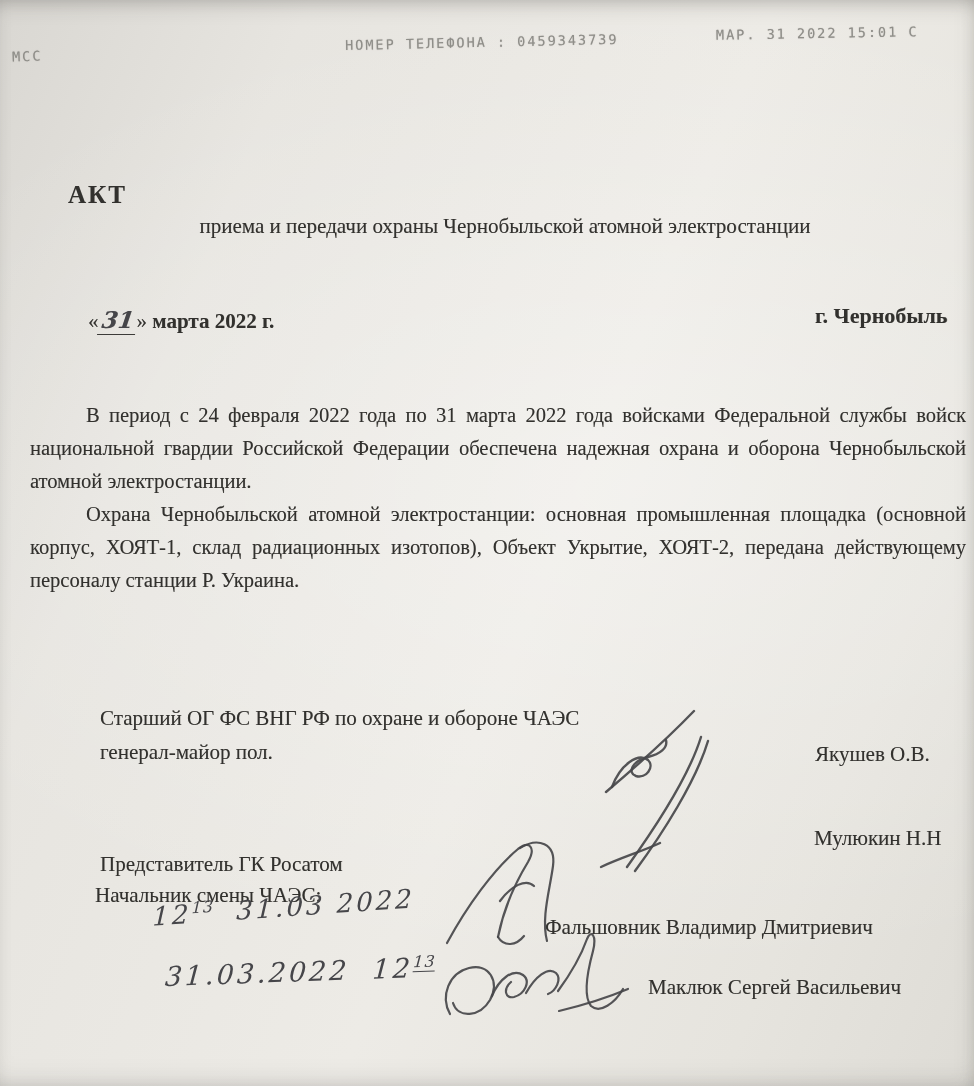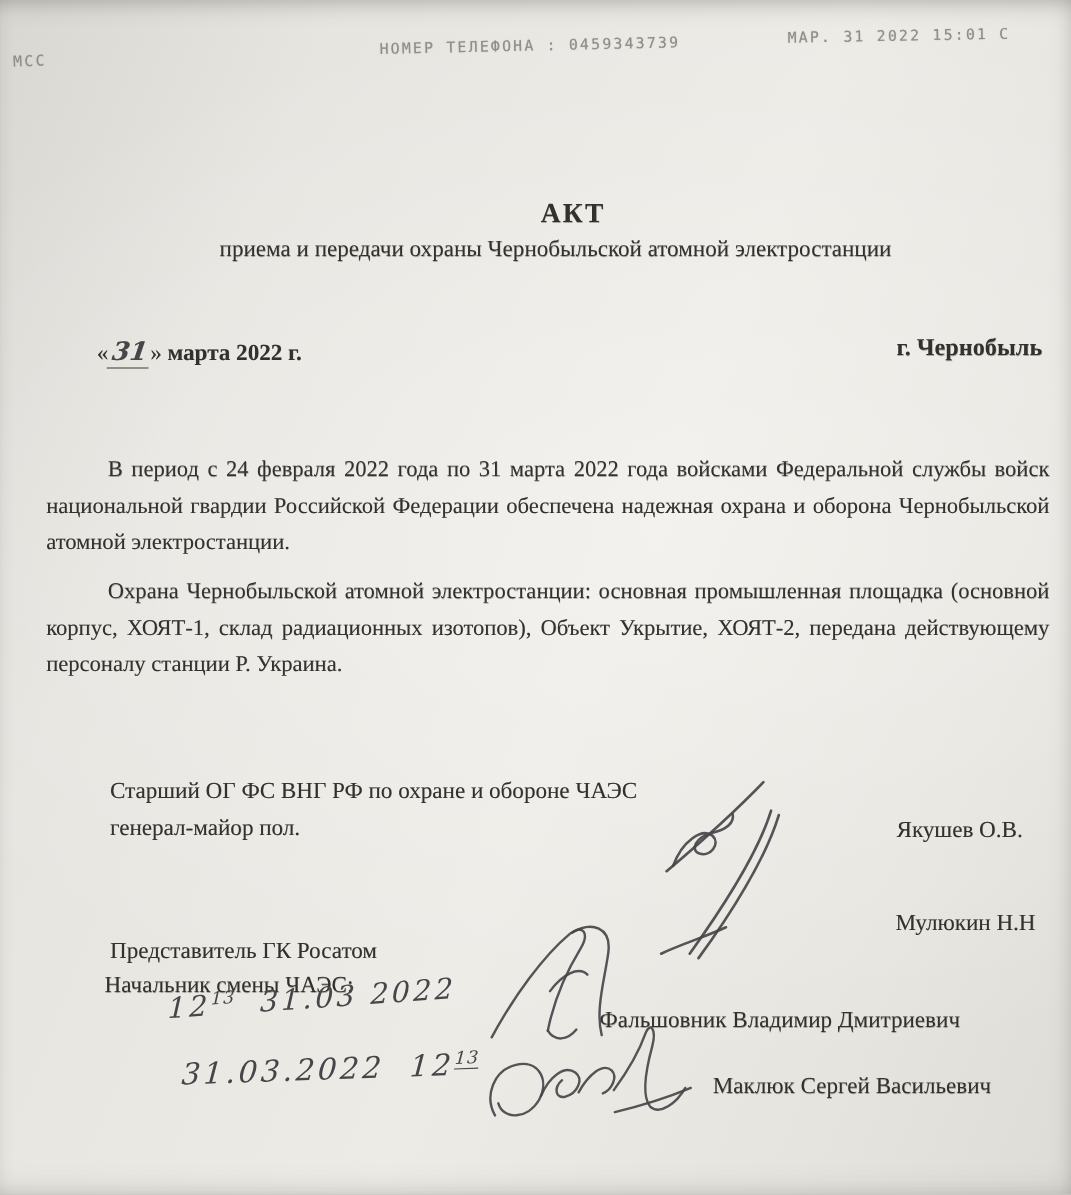--- a/index.html
+++ b/index.html
@@ -19,41 +19,41 @@
   }
   .abs{position:absolute;}
   .fax{
     font-family:"DejaVu Sans Mono", monospace;
     color:var(--color-fax, #8f8e89);
     font-size:13.5px;letter-spacing:2px;white-space:nowrap;
     text-shadow:0 0 1px rgba(143,142,137,.6);
   }
   .doc{ text-shadow:0.3px 0.3px 0.5px rgba(62,60,56,.38); }
   .title{
-    font-size:25px;font-weight:bold;letter-spacing:2px;text-align:center;
+    font-size:25px;font-weight:bold;letter-spacing:2px;
   }
   .subtitle{ font-size:21px;text-align:center;white-space:nowrap; }
   .dateline{ font-size:21px;font-weight:bold;white-space:nowrap; }
   .dateline .q{ font-weight:normal; }
   .hand{
     font-family:"DejaVu Serif", serif;
     font-style:italic;
     color:var(--color-pen, #46464a);
     white-space:nowrap;
   }
   .hand-day{
     display:inline-block;font-size:23px;padding:0 3px 1px 3px;
     border-bottom:1.6px solid #3c3b39;
     transform:skewX(-8deg);
   }
   .place{ font-size:22px;font-weight:bold;white-space:nowrap; }
   .body-text{
     font-size:20.5px;line-height:33px;text-align:justify;
   }
-  .body-text p{ margin:12px;text-indent:56px; }
+  .body-text p{ margin:0;text-indent:56px; }
   .sig-role{ font-size:21px;line-height:34px;white-space:nowrap; }
   .sig-name{ font-size:21px;white-space:nowrap; }
   .hand-stamp{
     font-size:26px;letter-spacing:3px;
     transform:rotate(-4deg) skewX(-6deg);transform-origin:left bottom;
   }
   .hand-stamp sup{ font-size:16px;letter-spacing:1px; }
   .hand-stamp.second{ font-size:27px;transform:rotate(-2deg) skewX(-6deg); }
   .hand-stamp.second sup{ border-bottom:1.6px solid var(--color-pen,#46464a); }
   svg.sigs{ position:absolute;inset:0;pointer-events:none; }

